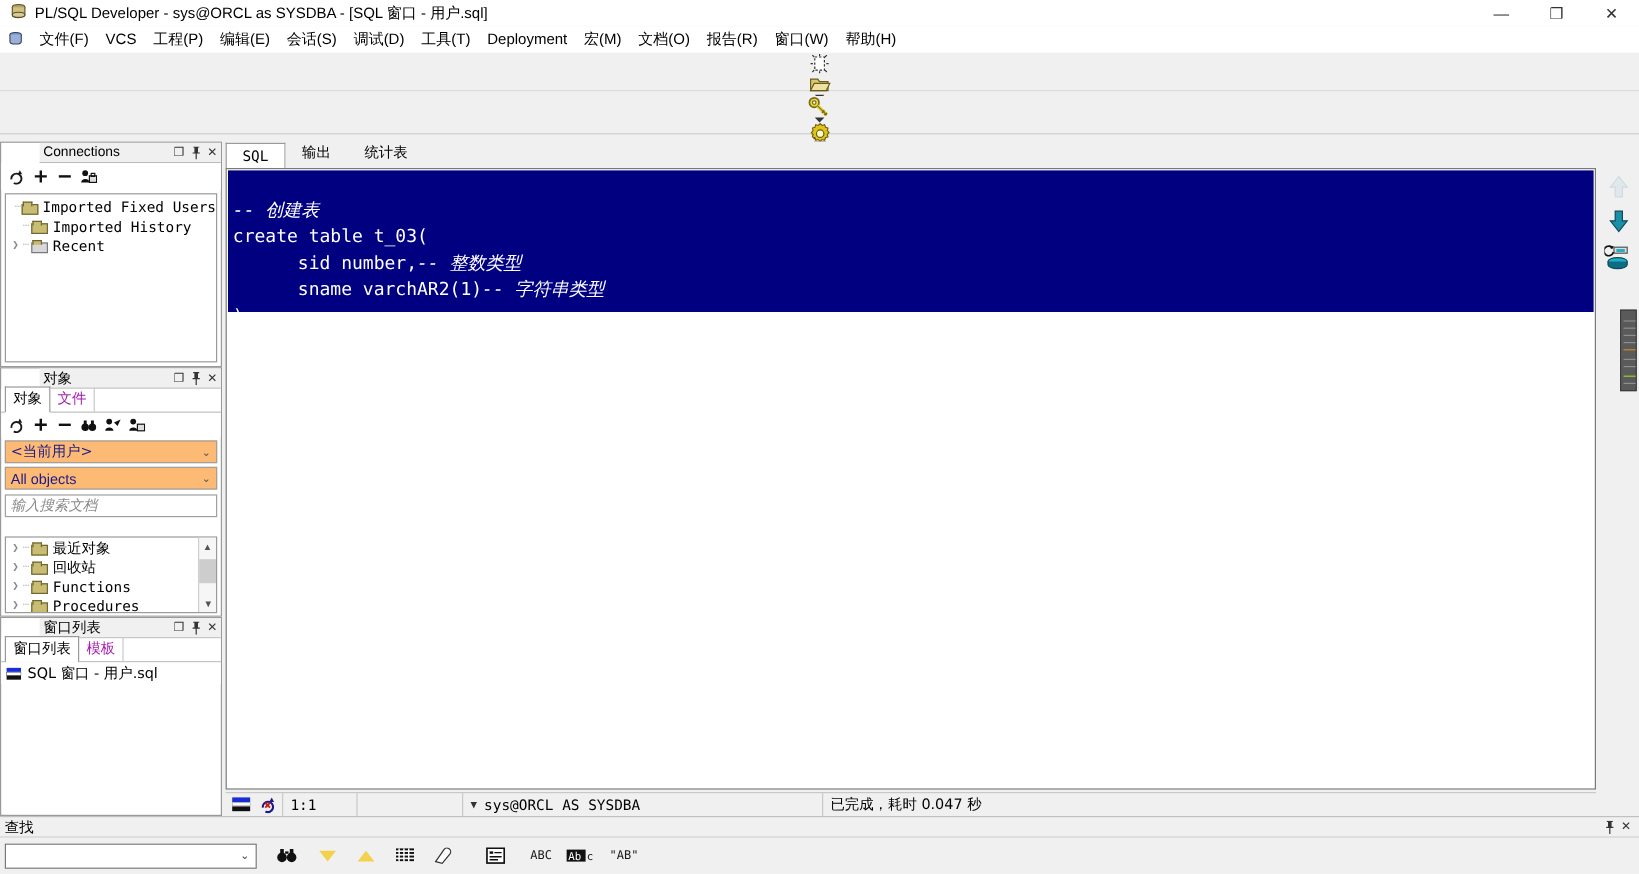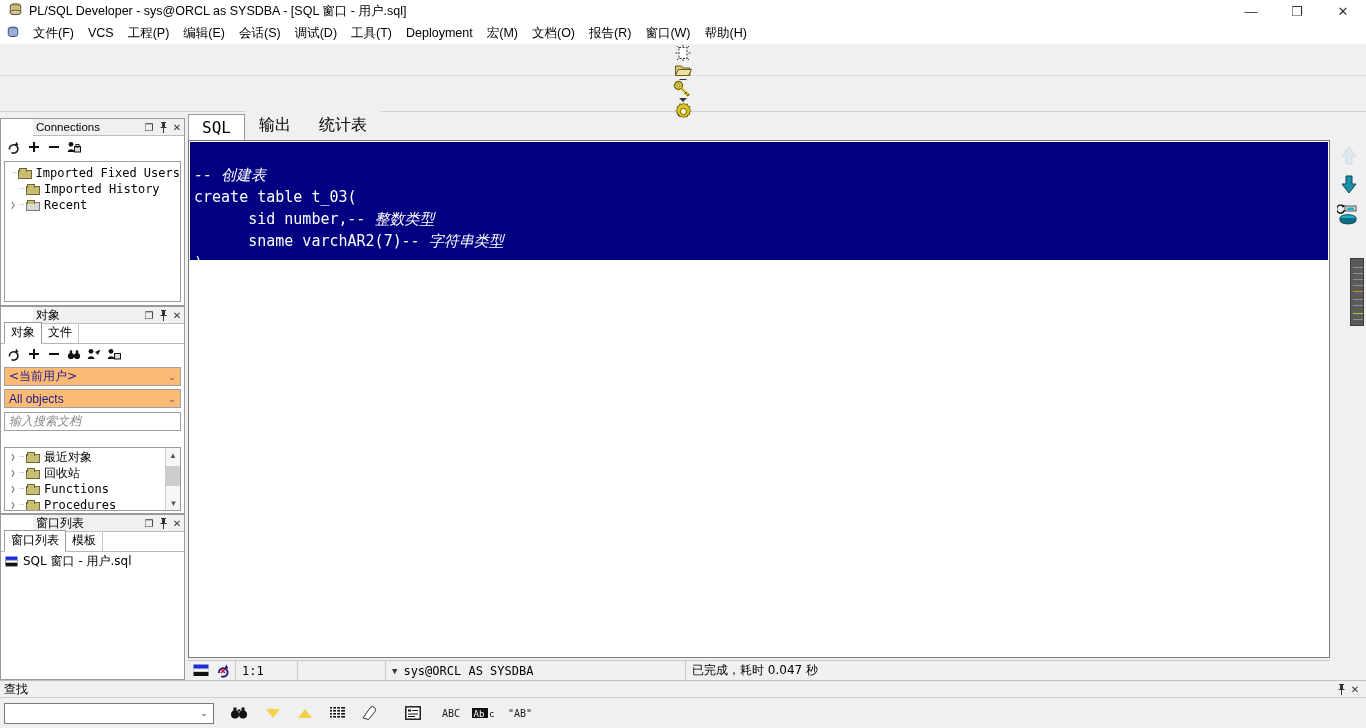--- a/index.html
+++ b/index.html
@@ -63,21 +63,21 @@
   }
   .panel-hdr .ttl { flex:1; }
   .hdr-btn { width:14px; height:14px; display:flex;align-items:center;justify-content:center;
              font-size:10px; color:#333; }
 
   .minitb { height:22px; display:flex; align-items:center; padding-left:4px; background:#fff; }
   .mbtn { width:17px; height:18px; display:flex; align-items:center; justify-content:center; margin-right:3px;}
 
   .tabstrip { height:20px; display:flex; align-items:flex-end; background:#fff; padding-left:3px;
               border-bottom:1px solid #b5b5b5; }
-  .vtab { font-size:12px; padding:1px 6px 2px 6px; color:#000000; border-right:1px solid #c8c8c8; }
+  .vtab { font-size:12px; padding:1px 6px 2px 6px; color:#a21caf; border-right:1px solid #c8c8c8; }
   .vtab.active { color:#000; background:#fff; border:1px solid #9a9a9a; border-bottom:1px solid #fff;
                  margin-bottom:-1px; font-weight:normal; }
 
   .treearea { background:#fff; position:relative; overflow:hidden; }
   .trow { display:flex; align-items:center; height:16px; padding-left:2px; font-size:12px;
           font-family:"DejaVu Sans Mono", monospace; white-space:nowrap; }
   .trow .exp { width:12px; text-align:center; color:#888; font-size:9px; }
   .trow .dots { width:7px; color:#b0b0b0; font-size:9px; }
   .folder { width:14px; height:11px; margin-right:4px; position:relative; flex:none; }
   .folder i { position:absolute; left:0; top:2px; width:14px; height:9px;
@@ -99,21 +99,21 @@
   .vscroll { position:absolute; right:0; top:0; width:15px; bottom:0; background:#f6f6f6;
              border-left:1px solid #cfcfcf; }
   .vscroll .sbtn { height:14px; display:flex; align-items:center; justify-content:center;
                    font-size:8px; color:#555; }
   .vscroll .sbtn.bot { position:absolute; bottom:0; width:15px; }
   .vscroll .thumb { position:absolute; left:0; width:15px; background:#cdcdcd; }
 
   
   .editor-wrap { position:absolute; left:188px; top:118px; width:1178px; height:562px; background:#f0f0f0; }
   .etabs { height:22px; display:flex; align-items:flex-end; padding-left:0px; }
-  .etab { font-size:16px; padding:3px 13px 3px 13px; color:#000; background:#f0f0f0;
+  .etab { font-size:12px; padding:3px 13px 3px 13px; color:#000; background:#f0f0f0;
           border:1px solid transparent; font-family:"DejaVu Sans Mono", monospace; }
   .etab.cn { font-family:"DejaVu Sans", sans-serif; }
   .etab.active { background:#ffffff; border:1px solid #9a9a9a; border-bottom-color:#ffffff; margin-bottom:-1px; }
 
   .epane { position:absolute; left:0; top:22px; right:36px; bottom:22px; background:#ffffff;
            border:1px solid #7a7a7a; }
   .code {
     position:absolute; left:1px; top:1px; right:1px; height:118px;
     background:#000080; color:#ffffff;
     font-family:"DejaVu Sans Mono", monospace; font-size:15px; line-height:22px;
@@ -757,21 +757,21 @@
       <div class="etab cn">输出</div>
       <div class="etab cn">统计表</div>
     </div>
 
     <div class="epane">
       <div class="gutter-mark"></div>
       <div class="code">
 <span><span class="cm">-- 创建表</span></span>
 <span><span>create table t_03(</span></span>
 <span><span>      sid number,</span><span class="cm">-- 整数类型</span></span>
-<span><span>      sname varchAR2(7)</span><span class="cm">-- 字符串类型</span></span>
+<span><span>      sname varchAR2(1)</span><span class="cm">-- 字符串类型</span></span>
 <span><span>)</span></span>
       </div>
     </div>
 
     <div class="vtoolcol">
       <div class="vtb dis">
         <svg width="20" height="22" viewBox="0 0 20 22">
           <path d="M7 20 v-8 h-4 L10 3 L17 12 h-4 v8 z" fill="#bcd8e8" stroke="#8aa8b8"></path>
         </svg>
       </div>

